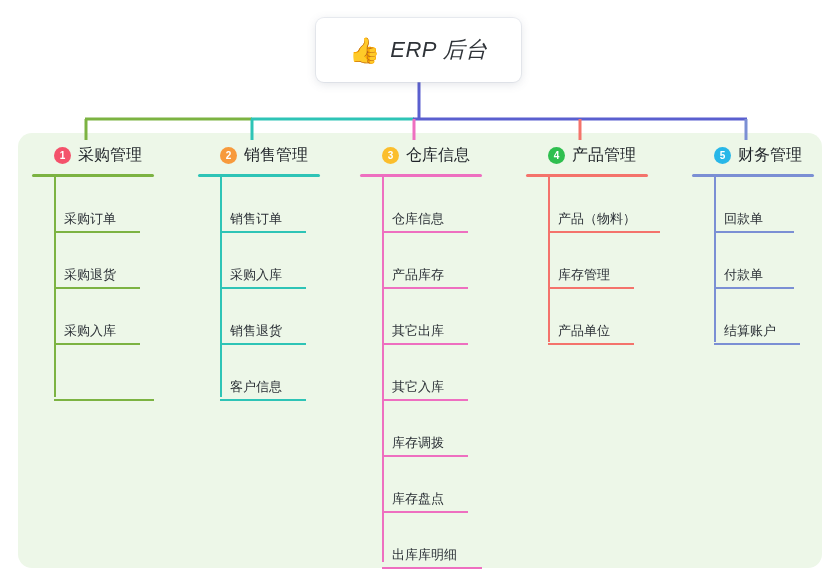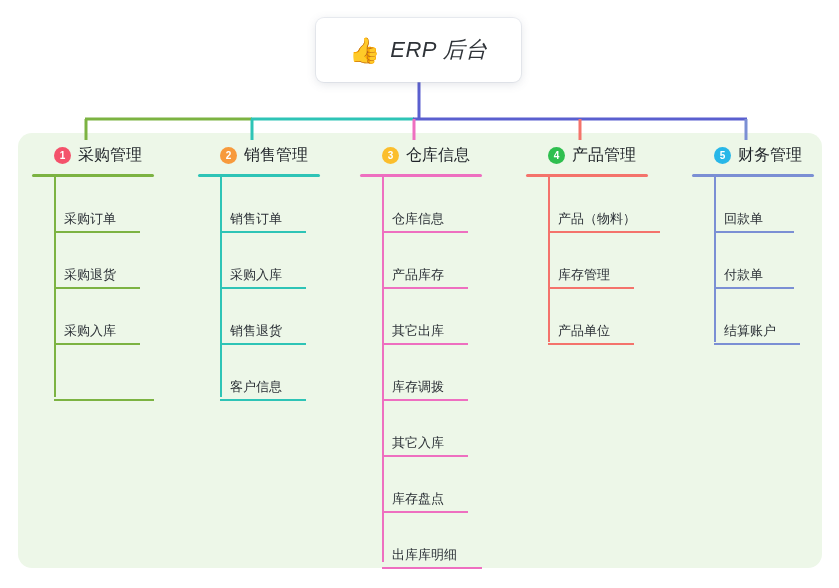--- a/index.html
+++ b/index.html
@@ -163,25 +163,25 @@
           </div>
           <div class="item">
             <span class="item-label">产品库存</span>
             <div class="item-rule" style="background: rgb(238, 111, 192); width: 86px;"></div>
           </div>
           <div class="item">
             <span class="item-label">其它出库</span>
             <div class="item-rule" style="background: rgb(238, 111, 192); width: 86px;"></div>
           </div>
           <div class="item">
+            <span class="item-label">其它入库</span>
+            <div class="item-rule" style="background: rgb(238, 111, 192); width: 86px;"></div>
+          </div>
+          <div class="item">
             <span class="item-label">库存调拨</span>
-            <div class="item-rule" style="background: rgb(238, 111, 192); width: 86px;"></div>
-          </div>
-          <div class="item">
-            <span class="item-label">其它入库</span>
             <div class="item-rule" style="background: rgb(238, 111, 192); width: 86px;"></div>
           </div>
           <div class="item">
             <span class="item-label">库存盘点</span>
             <div class="item-rule" style="background: rgb(238, 111, 192); width: 86px;"></div>
           </div>
           <div class="item">
             <span class="item-label">出库库明细</span>
             <div class="item-rule" style="background: rgb(238, 111, 192); width: 100px;"></div>
           </div>

